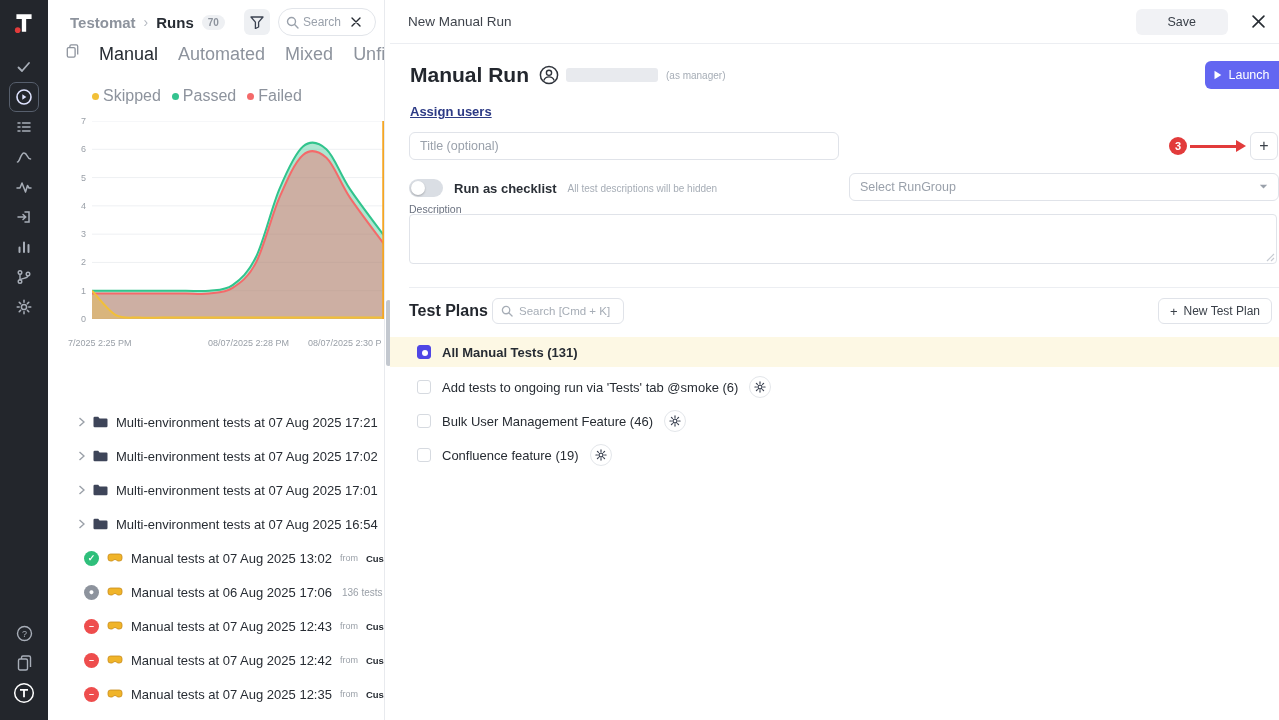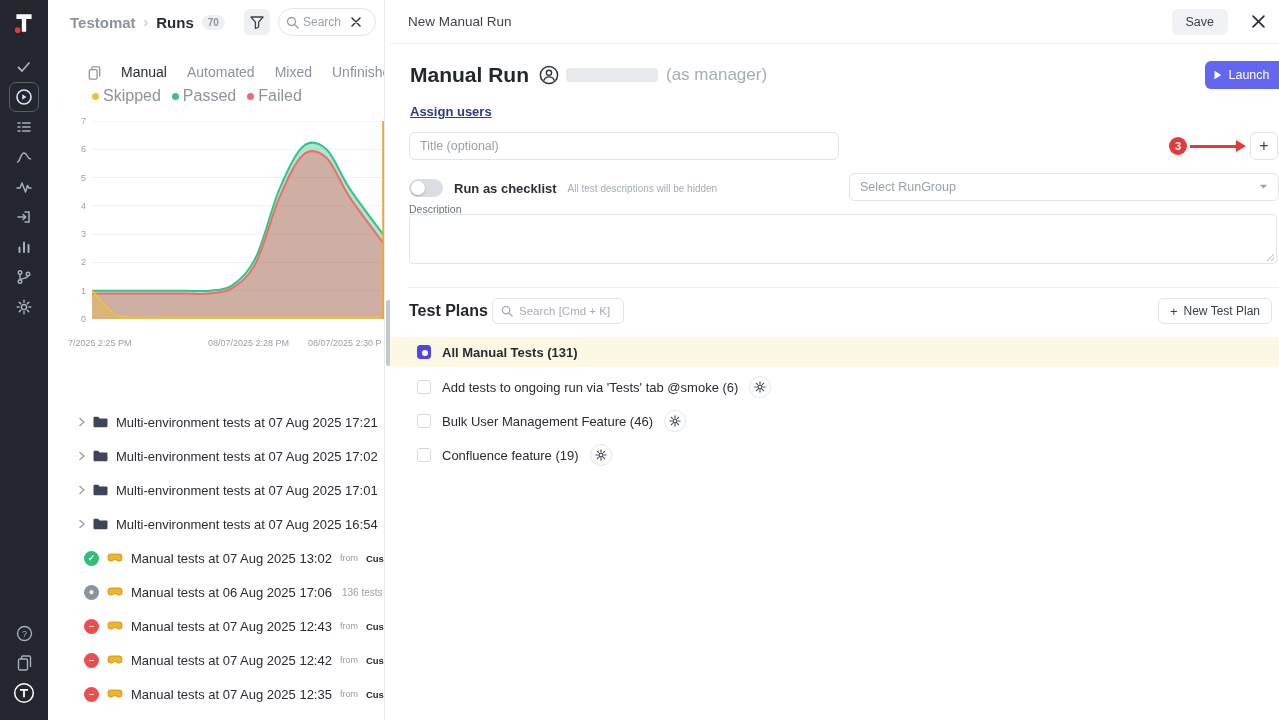--- a/index.html
+++ b/index.html
@@ -26,22 +26,22 @@
   .section-title{font-size:15px;font-weight:700;color:#272c33}
   .count-badge{font-size:10px;color:#8d939d;background:#eef0f3;border-radius:8px;
     padding:2px 6px;font-weight:700}
   .filter-btn{margin-left:auto;width:26px;height:26px;background:#eef0f3;border:none;
     border-radius:6px;display:flex;align-items:center;justify-content:center;cursor:pointer}
   .lp-search{width:98px;height:28px;border:1px solid #e2e5ea;border-radius:14px;
     display:flex;align-items:center;padding:0 7px;gap:4px;background:#fff}
   .lp-search input{border:none;outline:none;width:44px;font-size:12px;color:#374151;background:transparent}
   .lp-search input::placeholder{color:#9aa1ab}
   .clear-btn{background:none;border:none;display:flex;cursor:pointer;padding:0}
-  .lp-tabs{height:36px;display:flex;align-items:flex-end;gap:20px;padding-left:40px;
-    font-size:14px;color:#8d939d}
+  .lp-tabs{height:36px;display:flex;align-items:flex-start;gap:20px;padding-left:18px;
+    font-size:18px;color:#8d939d}
   .lp-tabs .tab{cursor:pointer}
   .lp-tabs .tab.active-tab{color:#272c33}
   .tab-group-icon{display:flex;color:#8d939d;cursor:pointer}
   .legend{display:flex;gap:11px;align-items:center;padding-left:44px;margin-top:7px}
   .legend-item{display:flex;align-items:center;gap:4px;font-size:16px;color:#8d939d}
   .legend-dot{width:7px;height:7px;border-radius:50%;background:#ccc}
 
   .chart-wrap{position:absolute;left:0;top:112px;width:337px;height:244px}
   .ytick-col{position:absolute;left:0;top:0;width:38px;height:220px}
   .ytick-col div{position:absolute;right:0;font-size:9px;color:#9aa0a8;transform:translateY(-50%)}
@@ -68,28 +68,28 @@
 
   .scroll-thumb{position:absolute;left:386px;top:300px;width:5px;height:66px;border-radius:3px;
     background:#c3c8cf;cursor:pointer}
 
   
   .main-panel{position:absolute;left:390px;top:0;width:889px;height:720px;background:#fff}
   .mp-topbar{height:44px;border-bottom:1px solid #eceef2;display:flex;align-items:center;
     padding:0 14px 0 18px}
   .mp-title{font-size:13.5px;color:#3f444c}
   .save-btn{margin-left:auto;margin-right:24px;background:#f1f2f5;border:none;border-radius:6px;
-    padding:6px 14px;font-size:12.5px;color:#3a4049;cursor:pointer;font-family:inherit}
+    padding:6px 32px;font-size:12.5px;color:#3a4049;cursor:pointer;font-family:inherit}
   .close-btn{background:none;border:none;display:flex;cursor:pointer;padding:0}
 
   .heading-row{position:absolute;top:60px;left:20px;right:0;height:30px;display:flex;align-items:center}
   .mp-h1{font-size:21px;font-weight:700;color:#23272e}
   .avatar-ic{margin-left:10px;display:flex}
   .redacted{width:92px;height:14px;background:#e8eaee;border-radius:3px;margin-left:7px}
-  .role-note{font-size:17px;color:#a6adb6;margin-left:8px}
+  .role-note{font-size:10px;color:#a6adb6;margin-left:8px}
   .launch-btn{position:absolute;right:0;top:1px;height:28px;width:74px;background:#6366f1;
     color:#fff;border:none;border-radius:6px 0 0 6px;font-size:12.5px;display:flex;
     align-items:center;justify-content:center;gap:6px;cursor:pointer;font-family:inherit}
 
   .assign-link{position:absolute;top:104px;left:20px;font-size:13px;font-weight:700;
     color:#2c3a85;text-decoration:underline;cursor:pointer}
 
   .title-input{position:absolute;top:132px;left:19px;width:430px;height:28px;
     border:1px solid #e0e3e9;border-radius:6px;padding:0 10px;font-size:12.5px;color:#374151;
     outline:none;font-family:inherit}

